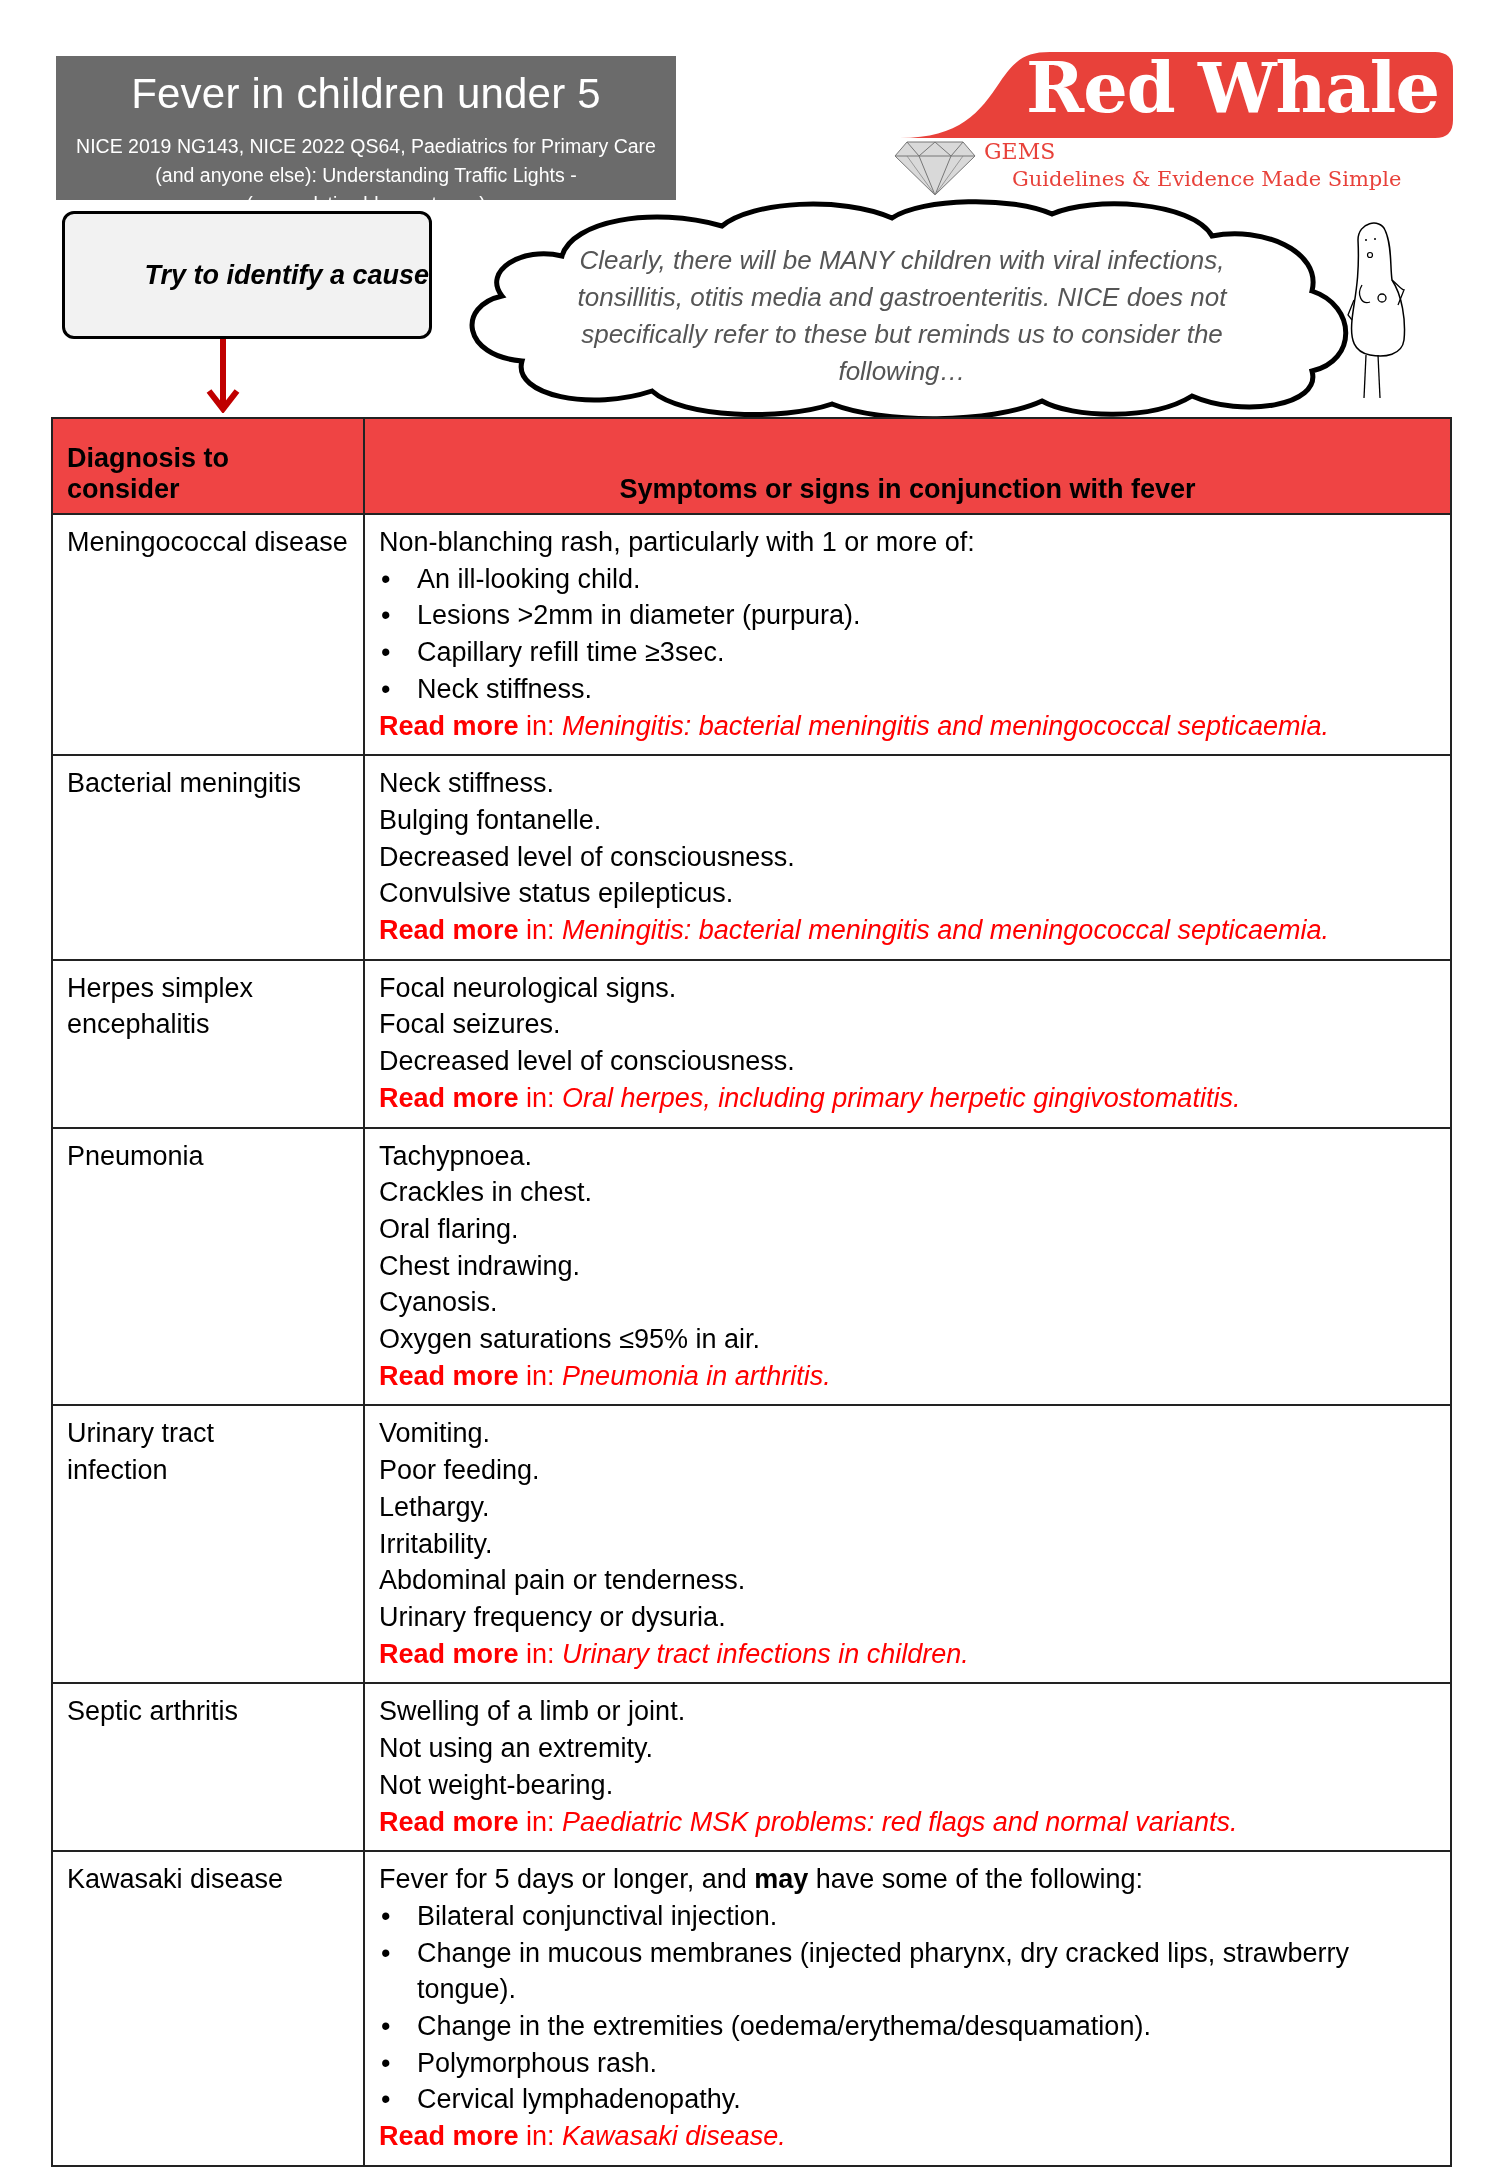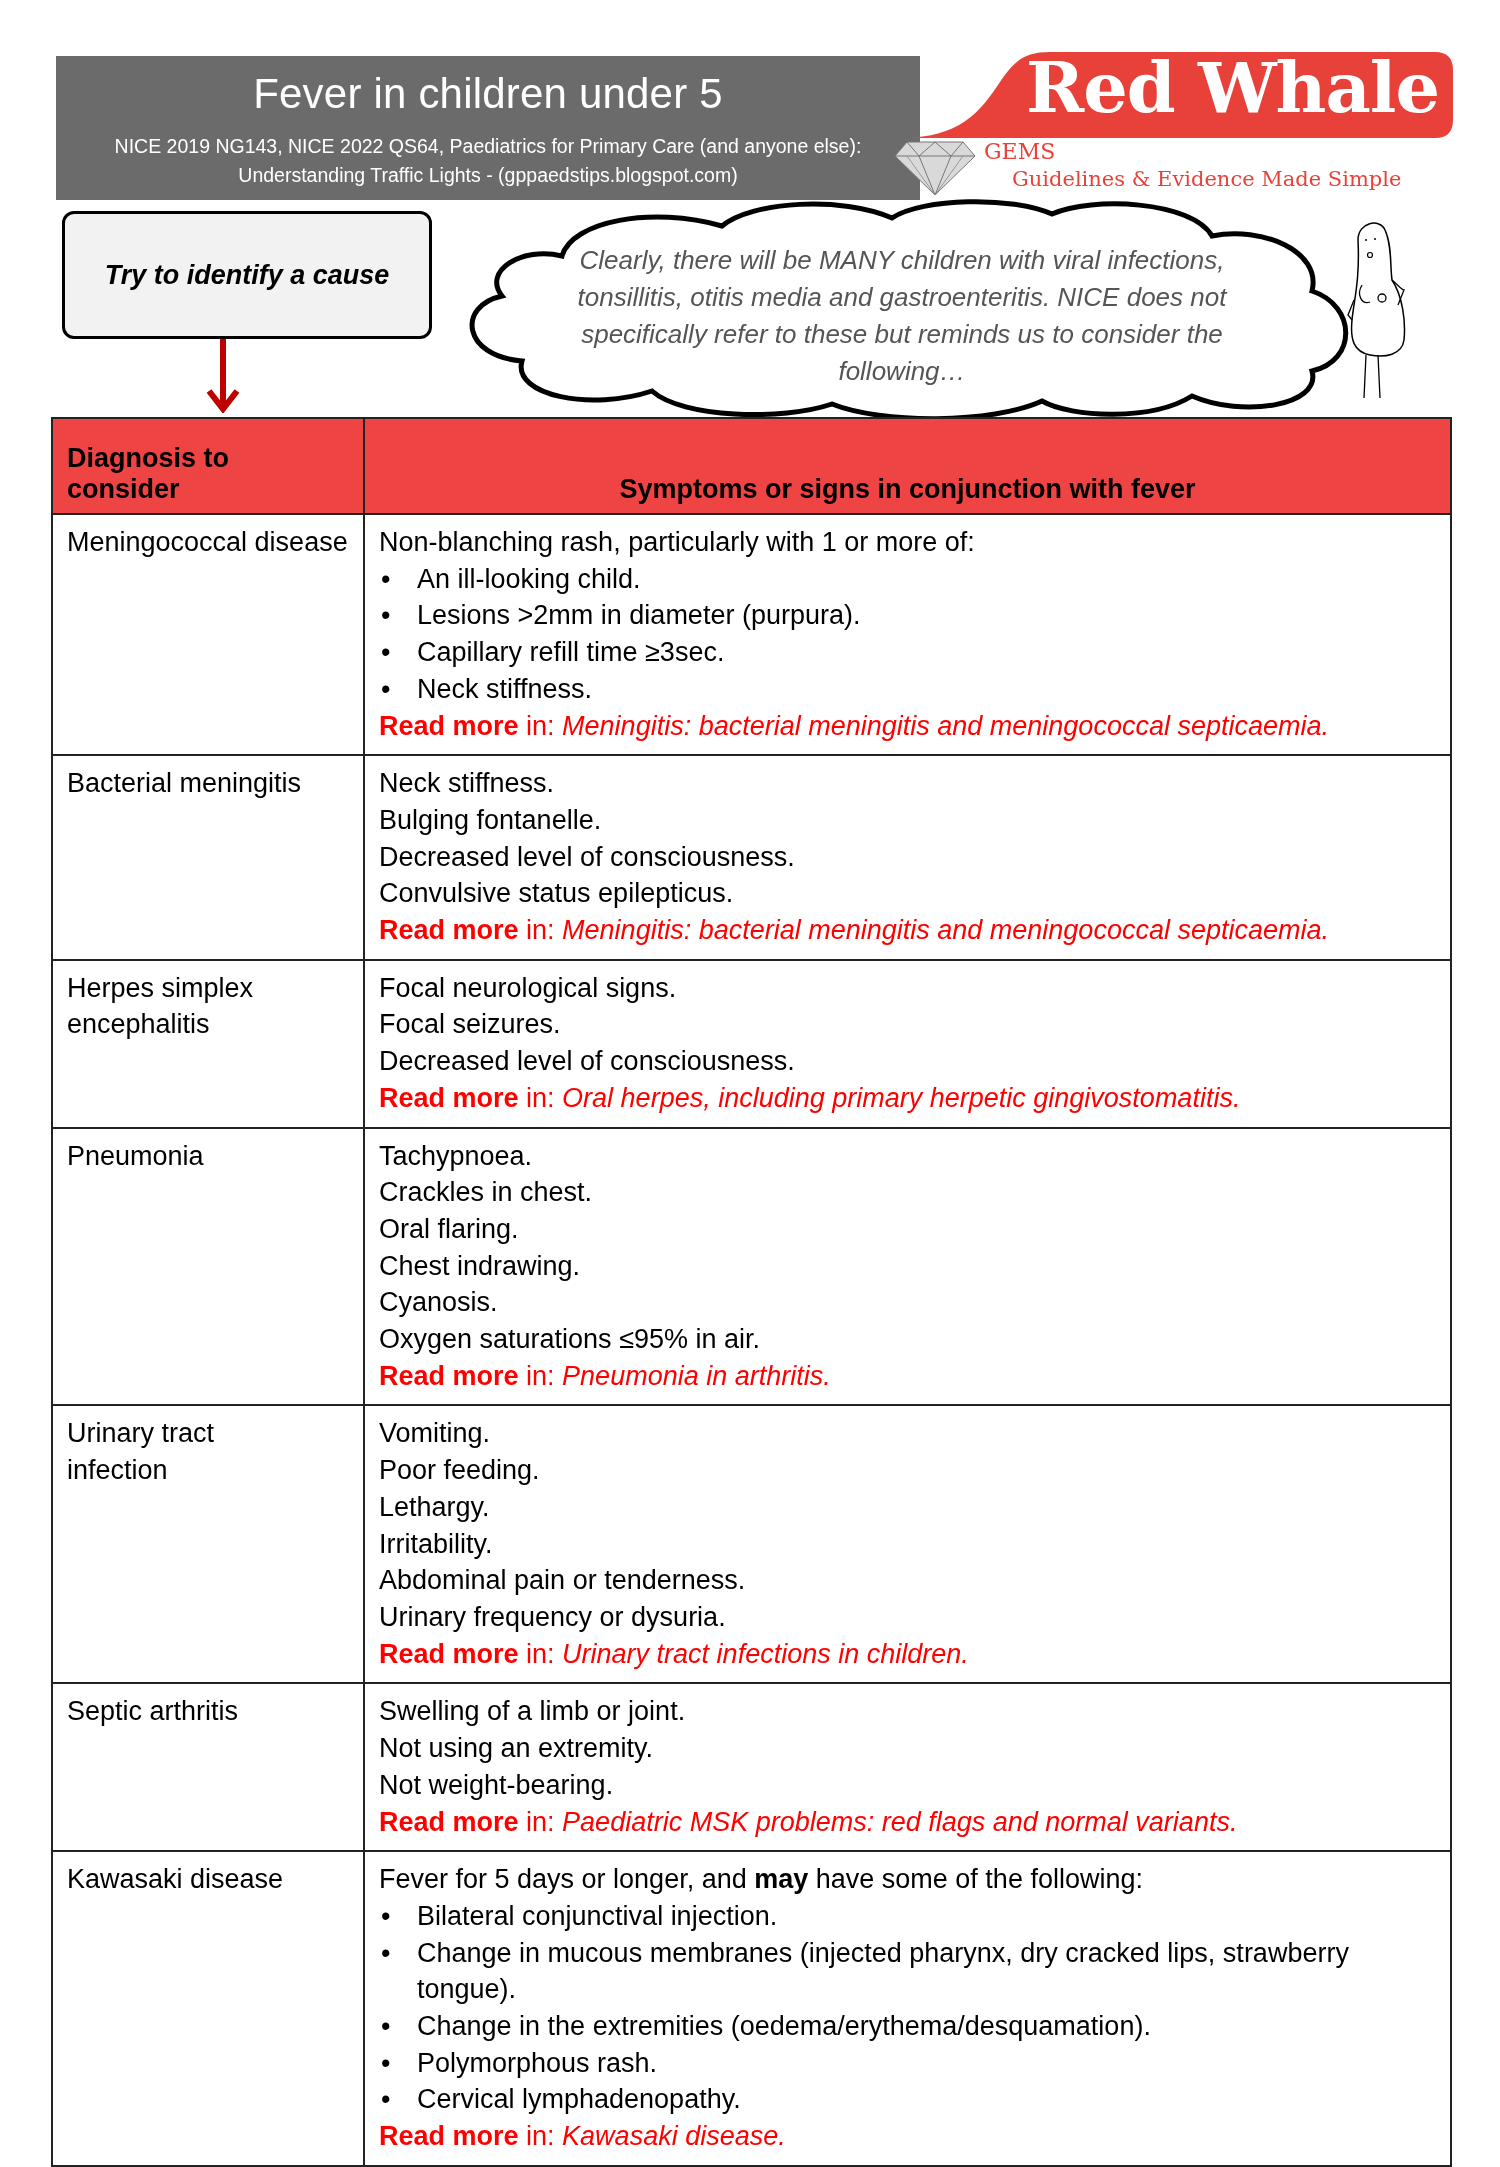--- a/index.html
+++ b/index.html
@@ -1,38 +1,38 @@
 <!DOCTYPE html>
 <html><head>
 <meta charset="utf-8">
 <style>
   html, body { margin: 0; padding: 0; background: #ffffff; }
   body { width: 1500px; height: 2167px; position: relative; overflow: hidden;
          font-family: "Liberation Sans", sans-serif; color: #000; }
 
-  .title-box { position: absolute; left: 56px; top: 56px; width: 864px; height: 144px;
+  .title-box { position: absolute; left: 56px; top: 56px; width: 620px; height: 144px;
                background: #6b6b6b; color: #fff; text-align: center; box-sizing: border-box; }
   .title-box .title { font-size: 42px; margin-top: 14px; letter-spacing: 0.2px; }
   .title-box .subtitle { font-size: 19.5px; line-height: 29px; margin: 14px 14px 0; }
 
   .logo { position: absolute; left: 900px; top: 52px; width: 553px; height: 86px; }
   .logo svg { position: absolute; left: 0; top: 0; }
   .logo .brand { position: absolute; right: 14px; top: -6px; font-family: "DejaVu Serif", serif;
                  font-weight: bold; font-size: 70px; color: #fff; letter-spacing: -1px; }
 
   .gems { position: absolute; left: 893px; top: 138px; width: 560px; height: 62px; }
   .gems .diamond { position: absolute; left: 0; top: 0; }
   .gems .gems-title { position: absolute; left: 91px; top: 1px; font-family: "DejaVu Serif", serif;
                       font-size: 22px; color: #e8413a; }
   .gems .gems-sub { position: absolute; left: 91px; top: 29px; font-family: "DejaVu Serif", serif;
                     font-size: 21px; color: #e8413a; white-space: nowrap; margin-left: 28px; }
 
   .cause-box { position: absolute; left: 62px; top: 211px; width: 370px; height: 128px;
                border: 3px solid #000; border-radius: 12px; background: #f2f2f2; box-sizing: border-box;
-               display: flex; align-items: center; justify-content: center;
+               display: flex; align-items: center; justify-content: flex-end;
                font-weight: bold; font-style: italic; font-size: 27px; }
 
   .arrow { position: absolute; left: 206px; top: 339px; }
 
   .cloud { position: absolute; left: 452px; top: 196px; width: 910px; height: 225px; }
   .cloud svg { position: absolute; left: 0; top: 0; }
   .cloud .cloud-text { position: absolute; left: 90px; top: 46px; width: 720px; text-align: center;
                        font-style: italic; font-size: 26px; line-height: 37px; color: #555; }
 
   .doctor { position: absolute; left: 1340px; top: 220px; }

